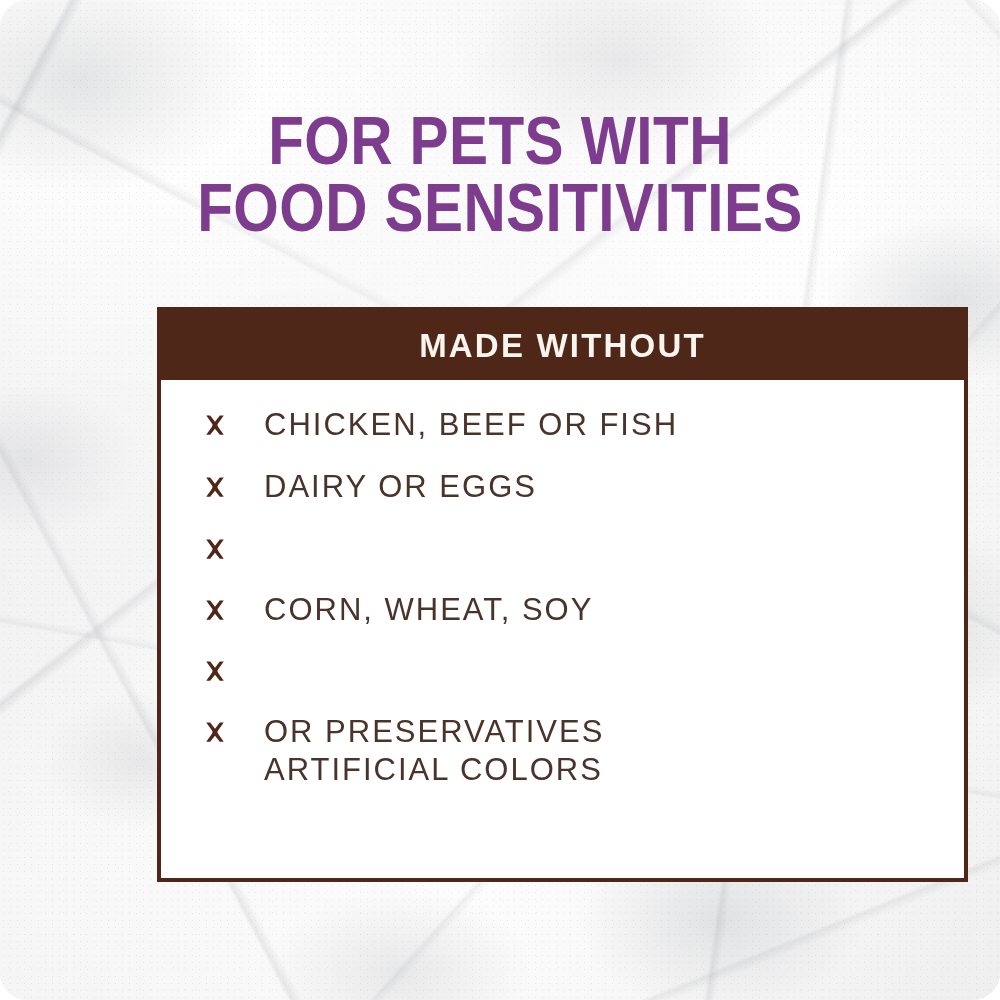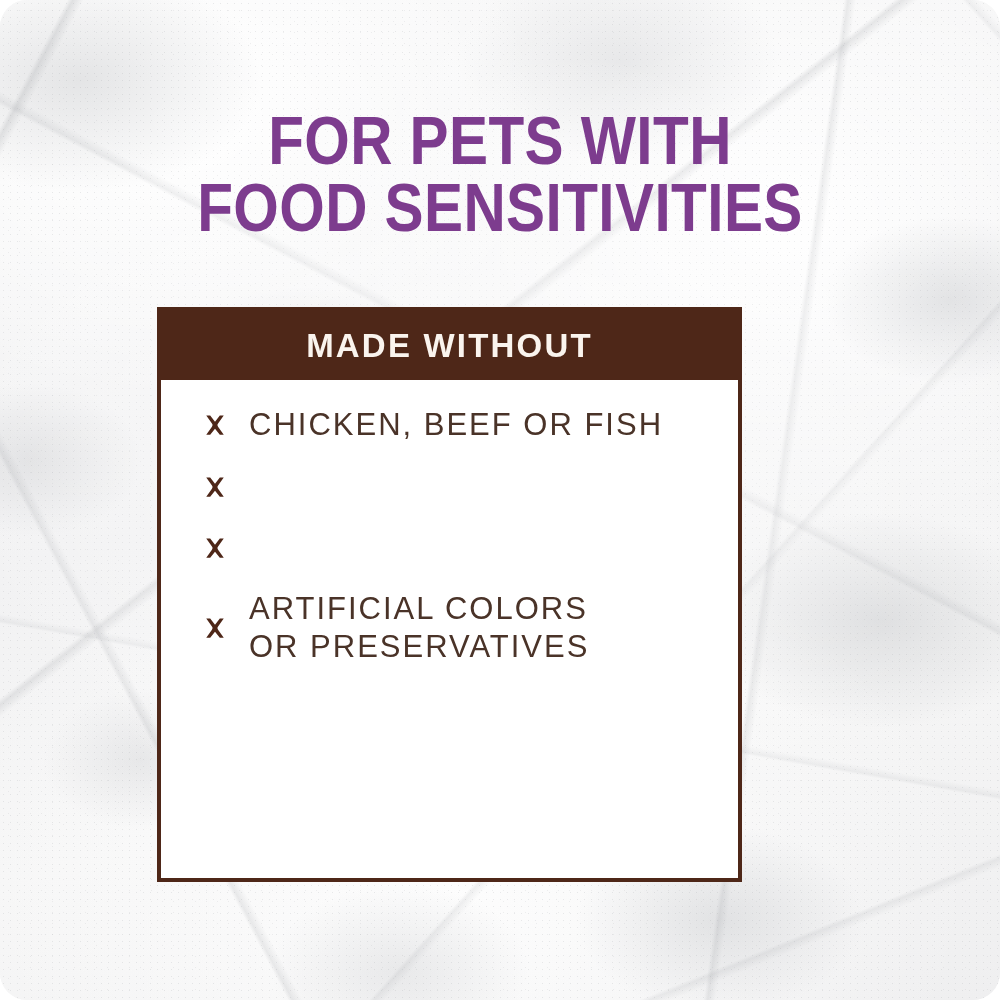--- a/index.html
+++ b/index.html
@@ -110,21 +110,21 @@
     transform: scaleX(0.86);
     transform-origin: center;
     margin-top: 2px;
   }
 
   
   .card {
     position: absolute;
     left: 157px;
     top: 307px;
-    width: 585px;
+    width: 811px;
     height: 575px;
     box-sizing: border-box;
     background: #ffffff;
     border: 4px solid #4e2718;
     box-shadow: 0 0 0 0 rgba(0,0,0,0);
   }
   .card-header {
     height: 69px;
     background: #4e2718;
     color: #faf4ee;
@@ -146,23 +146,24 @@
   }
 
   
   .no-list {
     list-style: none;
     margin: 0;
     padding: 0 24px 0 40px;
   }
   .no-item {
     display: flex;
-    align-items: center;
+    align-items: flex-start;
     margin-bottom: 24px;
     color: #4a3328;
+    gap: 15px;
   }
   .no-item:last-child { margin-bottom: 0; }
 
   .x-icon {
     flex: 0 0 auto;
     width: 28px;
     height: 34px;
     margin-right: 20px;
     display: block;
     margin-top: 3px;
@@ -204,40 +205,56 @@
 
         <li class="no-item">
           <svg class="x-icon" viewBox="0 0 32 32" aria-hidden="true">
             <path fill="#4e2718" d="M6 4 L10.5 4 L16 11 L21.5 4 L26 4 L19.5 13.2 C18.6 14.5 18.6 15.5 19.5 16.8 L26 26 L21.5 26 L16 19 L10.5 26 L6 26 L12.5 16.8 C13.4 15.5 13.4 14.5 12.5 13.2 Z"></path>
           </svg>
           <span class="item-text">
             <span class="ln">CHICKEN, BEEF OR FISH</span>
           </span>
         </li>
 
-
-        <li class="no-item">
-          <svg class="x-icon" viewBox="0 0 32 32" aria-hidden="true">
-            <path fill="#4e2718" d="M6 4 L10.5 4 L16 11 L21.5 4 L26 4 L19.5 13.2 C18.6 14.5 18.6 15.5 19.5 16.8 L26 26 L21.5 26 L16 19 L10.5 26 L6 26 L12.5 16.8 C13.4 15.5 13.4 14.5 12.5 13.2 Z"></path>
-          </svg>
-        </li>
-
-
-        <li class="no-item">
-          <svg class="x-icon" viewBox="0 0 32 32" aria-hidden="true">
-            <path fill="#4e2718" d="M6 4 L10.5 4 L16 11 L21.5 4 L26 4 L19.5 13.2 C18.6 14.5 18.6 15.5 19.5 16.8 L26 26 L21.5 26 L16 19 L10.5 26 L6 26 L12.5 16.8 C13.4 15.5 13.4 14.5 12.5 13.2 Z"></path>
-          </svg>
-        </li>
-
-        <li class="no-item">
-          <svg class="x-icon" viewBox="0 0 32 32" aria-hidden="true">
-            <path fill="#4e2718" d="M6 4 L10.5 4 L16 11 L21.5 4 L26 4 L19.5 13.2 C18.6 14.5 18.6 15.5 19.5 16.8 L26 26 L21.5 26 L16 19 L10.5 26 L6 26 L12.5 16.8 C13.4 15.5 13.4 14.5 12.5 13.2 Z"></path>
-          </svg>
-          <span class="item-text">
+        <li class="no-item">
+          <svg class="x-icon" viewBox="0 0 32 32" aria-hidden="true">
+            <path fill="#4e2718" d="M6 4 L10.5 4 L16 11 L21.5 4 L26 4 L19.5 13.2 C18.6 14.5 18.6 15.5 19.5 16.8 L26 26 L21.5 26 L16 19 L10.5 26 L6 26 L12.5 16.8 C13.4 15.5 13.4 14.5 12.5 13.2 Z"></path>
+          </svg>
+          <span class="item-text">
+            <span class="ln">DAIRY OR EGGS</span>
+          </span>
+        </li>
+
+        <li class="no-item">
+          <svg class="x-icon" viewBox="0 0 32 32" aria-hidden="true">
+            <path fill="#4e2718" d="M6 4 L10.5 4 L16 11 L21.5 4 L26 4 L19.5 13.2 C18.6 14.5 18.6 15.5 19.5 16.8 L26 26 L21.5 26 L16 19 L10.5 26 L6 26 L12.5 16.8 C13.4 15.5 13.4 14.5 12.5 13.2 Z"></path>
+          </svg>
+        </li>
+
+        <li class="no-item">
+          <svg class="x-icon" viewBox="0 0 32 32" aria-hidden="true">
+            <path fill="#4e2718" d="M6 4 L10.5 4 L16 11 L21.5 4 L26 4 L19.5 13.2 C18.6 14.5 18.6 15.5 19.5 16.8 L26 26 L21.5 26 L16 19 L10.5 26 L6 26 L12.5 16.8 C13.4 15.5 13.4 14.5 12.5 13.2 Z"></path>
+          </svg>
+          <span class="item-text">
+            <span class="ln">CORN, WHEAT, SOY</span>
+          </span>
+        </li>
+
+        <li class="no-item">
+          <svg class="x-icon" viewBox="0 0 32 32" aria-hidden="true">
+            <path fill="#4e2718" d="M6 4 L10.5 4 L16 11 L21.5 4 L26 4 L19.5 13.2 C18.6 14.5 18.6 15.5 19.5 16.8 L26 26 L21.5 26 L16 19 L10.5 26 L6 26 L12.5 16.8 C13.4 15.5 13.4 14.5 12.5 13.2 Z"></path>
+          </svg>
+        </li>
+
+        <li class="no-item">
+          <svg class="x-icon" viewBox="0 0 32 32" aria-hidden="true">
+            <path fill="#4e2718" d="M6 4 L10.5 4 L16 11 L21.5 4 L26 4 L19.5 13.2 C18.6 14.5 18.6 15.5 19.5 16.8 L26 26 L21.5 26 L16 19 L10.5 26 L6 26 L12.5 16.8 C13.4 15.5 13.4 14.5 12.5 13.2 Z"></path>
+          </svg>
+          <span class="item-text">
+            <span class="ln">OR PRESERVATIVES</span>
             <span class="ln">ARTIFICIAL COLORS</span>
-            <span class="ln">OR PRESERVATIVES</span>
           </span>
         </li>
 
       </ul>
     </div>
   </div>
 </div>
 
 </body></html>

